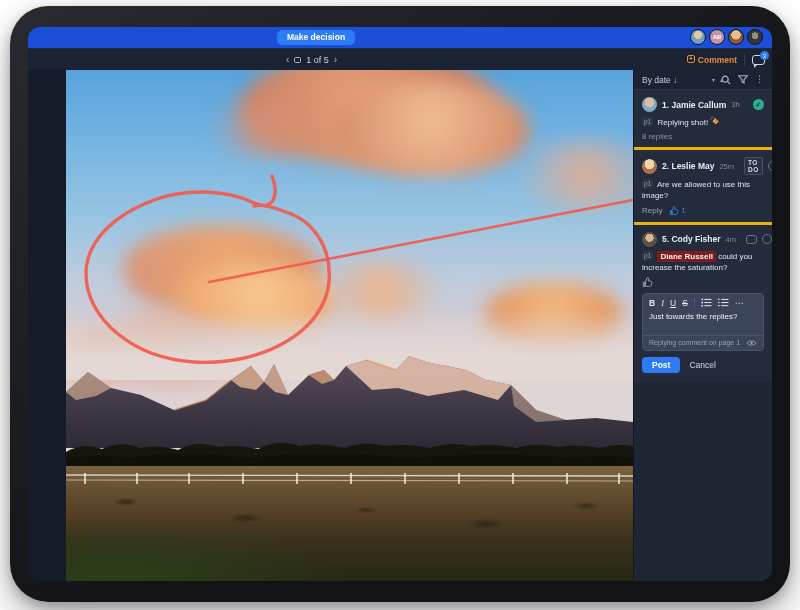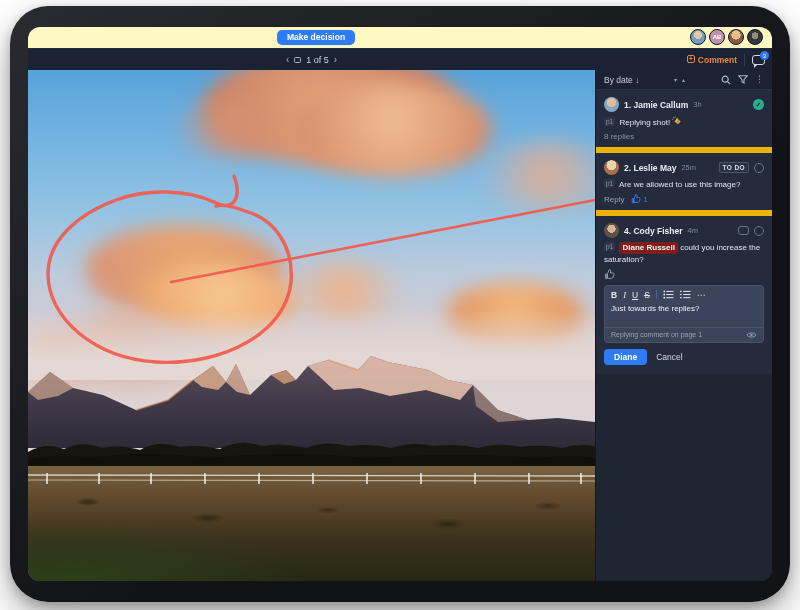--- a/index.html
+++ b/index.html
@@ -8,21 +8,21 @@
 
   
   .device { position:absolute; left:10px; top:6px; width:780px; height:596px;
             background:linear-gradient(145deg,#2a2b30,#121317 60%); border-radius:38px;
             box-shadow:0 16px 36px rgba(0,0,0,.32), 0 4px 12px rgba(0,0,0,.22); }
   .screen { position:absolute; left:18px; top:21px; width:744px; height:554px;
             border-radius:12px; overflow:hidden; background:#151b28;
             display:flex; flex-direction:column; }
 
   
-  .topbar { position:relative; height:21px; background:#fef9c3; flex:0 0 auto; }
+  .topbar { position:relative; height:21px; background:#1d4ed8; flex:0 0 auto; }
   .btn-decision { position:absolute; left:249px; top:3px; background:#2e7cf5; color:#fff;
                   font-size:8.5px; font-weight:bold; padding:3px 10px; border-radius:5px;
                   border:none; line-height:1; cursor:pointer; }
   .avatars { position:absolute; right:9px; top:2px; display:flex; }
   .av { width:16px; height:16px; border-radius:50%; margin-left:3px; border:1px solid #0e1420;
         display:flex; align-items:center; justify-content:center; font-size:6px; color:#fff; font-weight:bold; }
   .av1 { background:radial-gradient(circle at 50% 35%, #e7c4a2 35%, #6f9fc4 36%); }
   .av2 { background:#bf93ac; }
   .av3 { background:radial-gradient(circle at 50% 35%, #e5c08f 40%, #8a5a3a 41%); }
   .av4 { background:radial-gradient(circle at 50% 40%, #9a8a7a 30%, #33363c 31%); }
@@ -38,21 +38,21 @@
   .plusbox { width:8px; height:8px; border:1.1px solid #e98a3d; border-radius:2px; font-size:6.5px;
              display:flex; align-items:center; justify-content:center; line-height:1; }
   .vdiv { width:1px; height:12px; background:#333d52; }
   .chaticon { position:relative; width:13px; height:10px; border:1.2px solid #cfd7e6; border-radius:3px; cursor:pointer; }
   .chaticon::after { content:""; position:absolute; left:1px; bottom:-4px; width:0; height:0;
                      border-left:4px solid #cfd7e6; border-bottom:4px solid transparent; }
   .chatbadge { position:absolute; right:-5px; top:-5px; width:9px; height:9px; background:#2e7cf5;
                border-radius:50%; color:#fff; font-size:6px; display:flex; align-items:center; justify-content:center; }
 
   
-  .main { flex:1; display:flex; min-height:0; }
+  .main { flex:1; display:flex; min-height:0;margin-left:38px; }
   .canvas { position:relative; width:567px; overflow:hidden; flex:0 0 auto; }
   .layer { position:absolute; }
   .sky { inset:0; background:linear-gradient(180deg,#58a3da 0%, #74b4e2 14%, #96c3e2 28%,
           #bccbdd 40%, #d3ccd2 50%, #ded2d2 58%, #ded6d6 66%); }
   .haze { left:0; right:0; top:240px; height:70px; background:linear-gradient(180deg, rgba(226,216,214,0), #e3d8d4 70%); }
   .blob { position:absolute; border-radius:50%; filter:blur(9px); }
 
   .mtn-svg, .tree-svg, .fence-svg, .anno-svg { position:absolute; left:0; }
   .field { left:0; right:0; top:396px; bottom:0;
            background:linear-gradient(180deg,#7a6340 0%, #60492c 28%, #473720 58%, #312616 100%); }
@@ -69,21 +69,21 @@
 
   
   .sidebar { flex:1; background:#232b3c; display:flex; flex-direction:column; min-width:0; border-left:1px solid #101623; }
   .sortrow { position:relative; height:20px; background:#1a2233; border-bottom:1px solid #2a3347;
              display:flex; align-items:center; padding:0 8px; flex:0 0 auto; }
   .sortlabel { color:#c7cedd; font-size:8.5px; cursor:pointer; }
   .carets { position:absolute; left:78px; display:flex; gap:5px; color:#98a2b6; font-size:6px; }
   .sort-icons { margin-left:auto; display:flex; align-items:center; gap:7px; color:#aeb7c9; }
   .kebab { font-size:9px; line-height:1; cursor:pointer; color:#aeb7c9; }
 
-  .comment { padding:7px 8px 6px 8px; border-bottom:6px solid #eab308; }
+  .comment { padding:7px 8px 6px 8px; border-bottom:3px solid #eab308; }
   .c-head { display:flex; align-items:center; gap:5px; }
   .c-av { width:15px; height:15px; border-radius:50%; flex:0 0 auto; }
   .c-av.a1 { background:radial-gradient(circle at 50% 35%, #e2bd9a 38%, #7fa8c9 39%); }
   .c-av.a2 { background:radial-gradient(circle at 50% 35%, #ecd3a8 40%, #a87050 41%); }
   .c-av.a3 { background:radial-gradient(circle at 50% 38%, #d9b498 34%, #5b5248 35%); }
   .c-name { color:#e9edf4; font-size:8.5px; font-weight:bold; white-space:nowrap; }
   .c-time { color:#7f8aa0; font-size:7.5px; }
   .c-spacer { flex:1; }
   .checkcircle { width:11px; height:11px; border-radius:50%; background:#27ae8f; color:#142030;
                  font-size:7px; font-weight:bold; display:flex; align-items:center; justify-content:center; cursor:pointer; }
@@ -297,21 +297,21 @@
                   <path d="M3.8 10.2 h4.6 c.8 0 1.4 -.5 1.6 -1.2 l.9 -3 c.2 -.9 -.4 -1.7 -1.4 -1.7 H6.9 l.5 -2.2 c.2 -.8 -.4 -1.5 -1.2 -1.5 h-.4 L3.8 5.1 Z" fill="none" stroke="currentColor" stroke-width="1"></path>
                 </svg>
                 <span>1</span>
               </span>
             </div>
           </div>
 
           <div class="comment last">
             <div class="c-head">
               <div class="c-av a3"></div>
-              <span class="c-name">4. Cody Fisher</span>
+              <span class="c-name">5. Cody Fisher</span>
               <span class="c-time">4m</span>
               <span class="c-spacer"></span>
               <span class="recticon"></span>
               <span class="ringcircle"></span>
             </div>
             <div class="c-body">
               <span class="ptag">p1</span>
               <span class="mention">Diane Russell</span>
               <span>could you increase the saturation?</span>
             </div>
@@ -348,21 +348,21 @@
               <div class="ed-text">Just towards the replies?</div>
               <div class="ed-foot">
                 <span class="ed-note">Replying comment on page 1</span>
                 <svg class="icon ed-eye" width="11" height="8" viewBox="0 0 12 8">
                   <path d="M1 4 C3 1 9 1 11 4 C9 7 3 7 1 4 Z" fill="none" stroke="currentColor" stroke-width="1"></path>
                     <circle cx="6" cy="4" r="1.3" fill="currentColor"></circle>
                 </svg>
               </div>
             </div>
             <div class="postrow">
-              <button class="btn-post">Diane</button>
+              <button class="btn-post">Post</button>
               <button class="btn-cancel">Cancel</button>
             </div>
           </div>
 
           <div class="sb-empty"></div>
         </div>
       </div>
 
     </div>
   </div>

